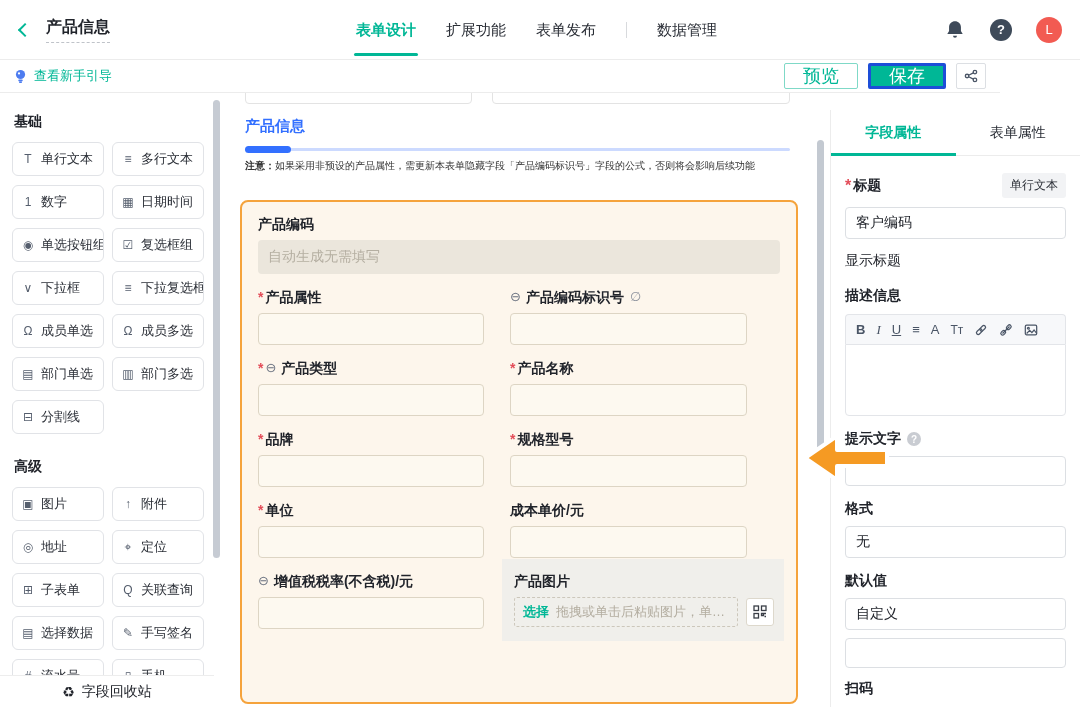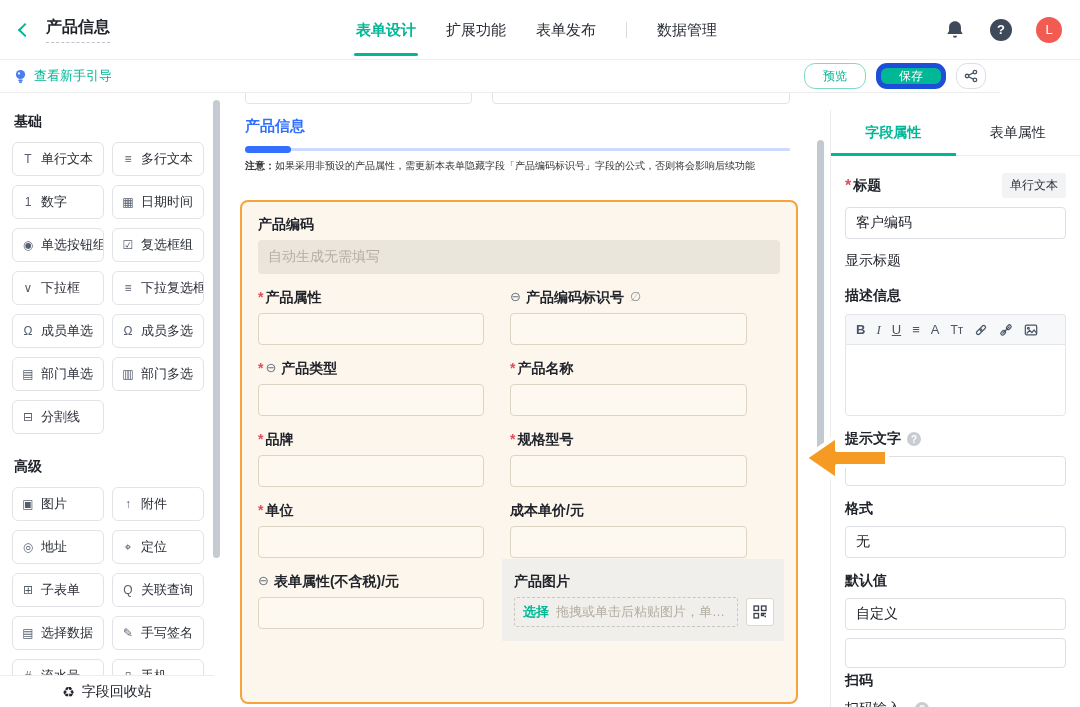--- a/index.html
+++ b/index.html
@@ -17,23 +17,23 @@
 .htab.active::after{content:"";position:absolute;left:-2px;right:-2px;bottom:0;height:3px;background:#00b796;border-radius:2px}
 .hdiv{width:1px;height:16px;background:#d8dadd}
 .hdr-right{margin-left:auto;display:flex;align-items:center;gap:24px;margin-right:18px}
 .bell{position:relative;width:22px;height:22px}
 .help{width:22px;height:22px;border-radius:50%;background:#3e4a59;color:#fff;font-size:13px;font-weight:700;display:flex;align-items:center;justify-content:center}
 .avatar{width:26px;height:26px;border-radius:50%;background:#f25b52;color:#fff;font-size:13px;display:flex;align-items:center;justify-content:center}
 
 .tb{position:absolute;left:0;top:60px;width:1000px;height:33px;border-bottom:1px solid #ececec;display:flex;align-items:center;padding:0 14px;background:#fff}
 .guide{display:flex;align-items:center;gap:7px;color:#00b796;font-size:13px;cursor:pointer}
 .tb-right{margin-left:auto;display:flex;align-items:center;gap:10px}
-.btn{height:26px;padding:0 18px;border-radius:11px;font-size:12px;display:flex;align-items:center;cursor:pointer}
+.btn{height:26px;padding:0 18px;border-radius:2px;font-size:18px;display:flex;align-items:center;cursor:pointer}
 .btn.outline{border:1px solid #7fd9c7;color:#00b796;background:#fff}
-.btn.fill{border:5px solid #1d4ed8;background:#00b796;color:#fff}
+.btn.fill{border:3px solid #1d4ed8;background:#00b796;color:#fff}
 .btn.share{width:30px;padding:0;justify-content:center;border:1px solid #dcdfe3;background:#fff}
 
 .sb{position:absolute;left:0;top:93px;width:214px;height:614px;background:#fff;padding:12px 10px 40px 12px;overflow:hidden}
 .sb-title{font-size:14px;font-weight:700;margin:8px 2px 11px}
 .sb-grid{display:grid;grid-template-columns:1fr 1fr;gap:9px 8px}
 .fbtn{height:34px;border:1px solid #e1e3e7;border-radius:6px;background:#fff;display:flex;align-items:center;padding:0 8px;gap:6px;font-size:13px;color:#2a2e36;white-space:nowrap;cursor:pointer;overflow:hidden}
 .fico{font-size:12px;color:#555e6d;width:14px;flex:none;text-align:center}
 .sb-gap{height:16px}
 .sb-foot{position:absolute;left:0;bottom:0;width:214px;height:32px;border-top:1px solid #ededed;display:flex;align-items:center;justify-content:center;gap:7px;font-size:14px;background:#fff;cursor:pointer}
 .vthumb{position:absolute;width:7px;background:#c6cbd3;border-radius:4px;z-index:5}
@@ -328,21 +328,21 @@
           </div>
         <input class="finp" style="">
       </div>
     </div>
 
 
     <div class="frow">
       <div class="fcell">
         <div class="flab">
             <span class="lnk">⊖</span>
-            <span>表单属性(不含税)/元</span>
+            <span>增值税税率(不含税)/元</span>
           </div>
         <input class="finp" style="">
       </div>
       <div class="fcell r">
         <div class="upcell">
           <div class="flab">
               <span>产品图片</span>
             </div>
           <div class="uprow">
             <div class="upbox">
@@ -424,21 +424,21 @@
     <div class="psel">
         <span>无</span>
       </div>
     <div class="lblrow" style="margin-top:14px">
         <span class="plbl">默认值</span>
       </div>
     <div class="psel">
         <span>自定义</span>
       </div>
     <input class="pinput" style="margin-top: 8px; height: 30px;">
-    <div class="lblrow" style="margin-top:4px">
+    <div class="lblrow" style="margin-top:12px">
         <span class="plbl">扫码</span>
       </div>
     <div class="ckrow" style="margin-top:10px">
 
       <span>扫码输入</span>
       <span class="qmark">?</span>
     </div>
   </div>
 </div>
 

